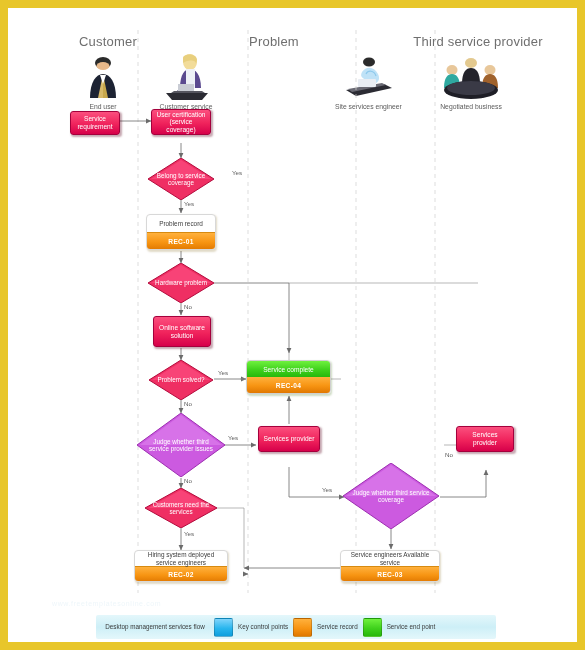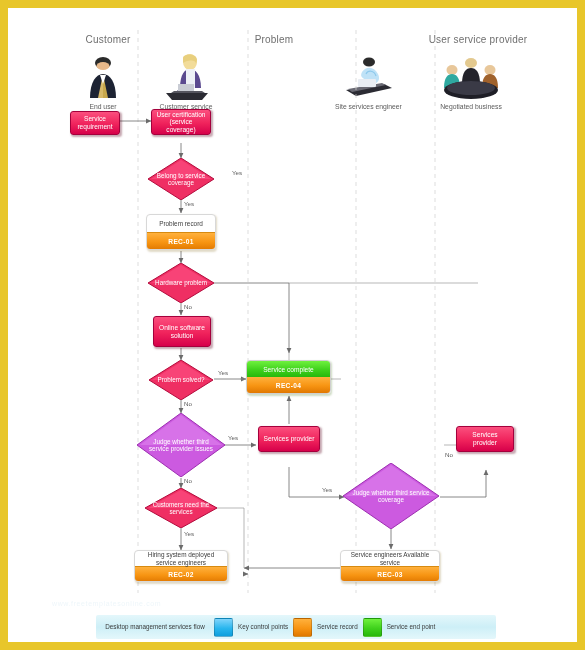--- a/index.html
+++ b/index.html
@@ -19,21 +19,21 @@
   #canvas{
     position:absolute;
     left:0;top:0;
     width:569px;height:634px;
     overflow:hidden;
   }
 
   
   .lane-title{
     position:absolute;
-    font-size:10px;
+    font-size:13px;
     color:#6f6f6f;
     letter-spacing:.2px;
     white-space:nowrap;
     text-align:center;
     transform:translateX(-50%);
   }
 
   
   .actor{position:absolute;width:66px;text-align:center;}
   .actor .cap{
@@ -224,21 +224,21 @@
         <line x1="323" y1="371" x2="333" y2="371"></line>
 
         <line x1="448" y1="437" x2="436" y2="437"></line>
 
         <line x1="281" y1="345" x2="281" y2="352"></line>
       </g>
     </svg>
 
     <div class="lane-title" style="left:100px;top:26px;">Customer</div>
     <div class="lane-title" style="left:266px;top:26px;">Problem</div>
-    <div class="lane-title" style="left:470px;top:26px;">User service provider</div>
+    <div class="lane-title" style="left:470px;top:26px;">Third service provider</div>
 
     <div class="actor" style="left:62px;top:46px;">
       <svg width="46" height="48" viewBox="0 0 46 48">
         <ellipse cx="23" cy="9" rx="8" ry="6" fill="#2b2b2b"></ellipse>
         <ellipse cx="23" cy="12" rx="6.5" ry="4" fill="#e8b98a"></ellipse>
         <path d="M10,44 C10,28 16,20 23,20 C30,20 36,28 36,44 Z" fill="#1d2333"></path>
         <path d="M23,20 L18,44 L23,44 Z" fill="#d9bb6b"></path>
         <path d="M23,20 L28,44 L23,44 Z" fill="#c9a94e"></path>
         <path d="M20,21 L23,30 L26,21 Z" fill="#ffffff"></path>
       </svg>

